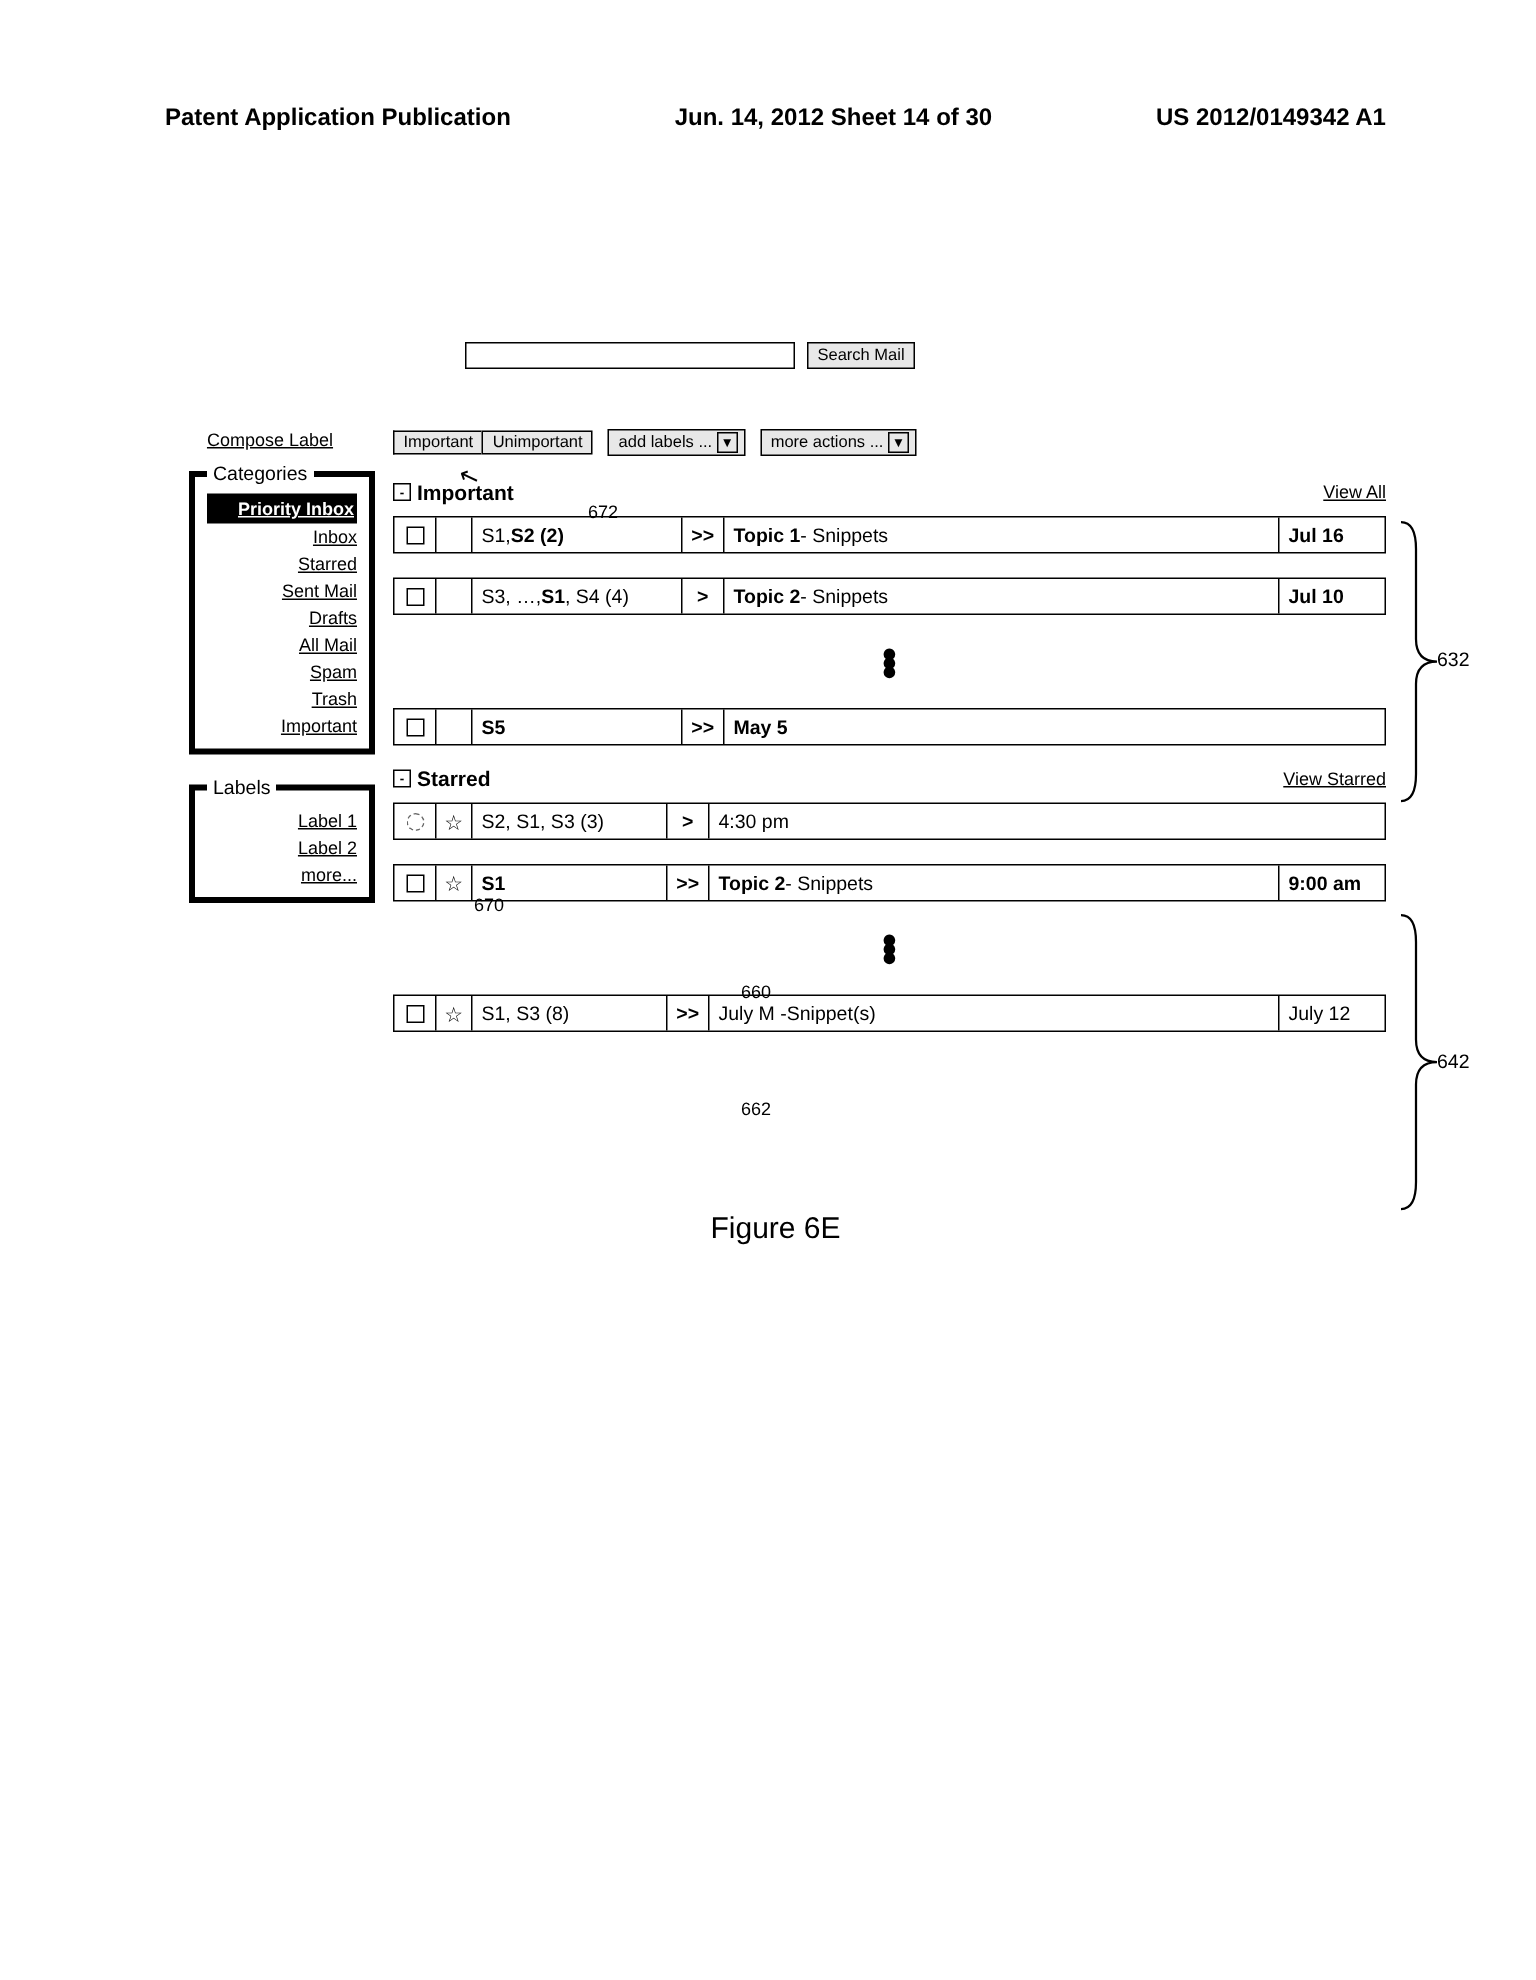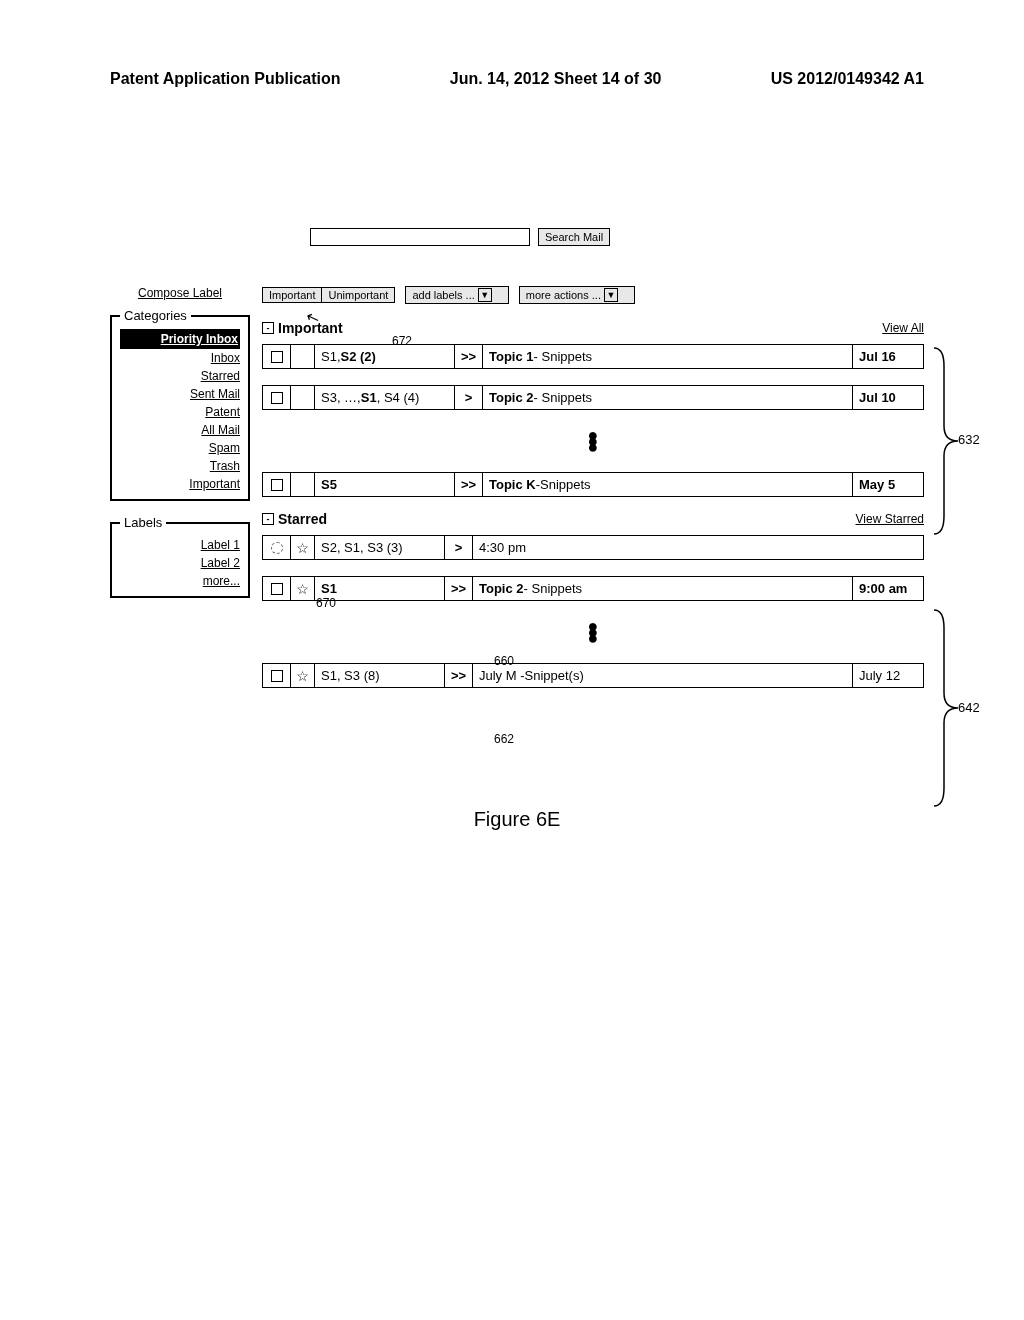--- a/index.html
+++ b/index.html
@@ -46,43 +46,43 @@
     font-size: 11px;
     cursor: pointer;
     display: inline-flex;
     align-items: center;
     gap: 3px;
   }
   .columns { display: flex; gap: 12px; align-items: flex-start; }
   .sidebar { width: 140px; flex: 0 0 140px; }
   .compose { text-decoration: underline; display:block; margin-bottom:8px; text-align:center; }
   fieldset {
-    border: 2px solid #000000;
-    margin: 0 0 14px 0;
+    border: 4px solid #000000;
+    margin: 0 0 14px 16px;
     padding: 6px 8px;
   }
   legend { padding: 0 4px; font-size: 13px; }
   .nav-item {
     text-decoration: underline;
     display: block;
     text-align: right;
     padding: 2px 0;
   }
   .nav-item.priority {
     background: #000;
     color: #fff;
     font-weight: bold;
     padding: 3px 2px;
   }
   .content { flex: 1; position: relative; }
   .action-row { display: flex; gap: 10px; margin-bottom: 16px; align-items: center; }
   .btn-group { display: inline-flex; }
   .btn-group .btn { border-radius: 0; }
   .btn-group .btn:first-child { border-right: none; }
-  .dd-btn { position: relative; padding-right: 16px; justify-content: center; }
+  .dd-btn { position: relative; padding-right: 4px; justify-content: center; }
   .dd-caret {
     width: 14px; height: 14px; border:1px solid #000;
     display:inline-flex; align-items:center; justify-content:center;
     font-size:9px; line-height:1;
   }
   .section-head { display:flex; justify-content:space-between; align-items:center; margin:4px 0 8px 0; }
   .section-head .title { font-weight:bold; font-size:14px; display:flex; align-items:center; gap:4px;}
   .section-head .link { text-decoration: underline; }
   .collapse-box { width:12px; height:12px; border:1px solid #000; display:inline-flex; align-items:center; justify-content:center; font-size:9px; line-height:1; }
   .conv-list { display:flex; flex-direction:column; gap:16px; }
@@ -126,21 +126,21 @@
     <div class="columns">
       <div class="sidebar">
         <a class="compose">Compose Label</a>
 
         <fieldset>
           <legend>Categories</legend>
           <a class="nav-item priority">Priority Inbox</a>
           <a class="nav-item">Inbox</a>
           <a class="nav-item">Starred</a>
           <a class="nav-item">Sent Mail</a>
-          <a class="nav-item">Patent</a>
+          <a class="nav-item">Drafts</a>
           <a class="nav-item">All Mail</a>
           <a class="nav-item">Spam</a>
           <a class="nav-item">Trash</a>
           <a class="nav-item">Important</a>
         </fieldset>
 
         <fieldset>
           <legend>Labels</legend>
           <a class="nav-item">Label 1</a>
           <a class="nav-item">Label 2</a>
@@ -198,21 +198,20 @@
             <div class="vdots">●<br>●<br>●</div>
             <div class="conv-row">
               <div class="col-check">
                 <span class="chk"></span>
               </div>
               <div class="col-mark"></div>
               <div class="col-senders">
                 <b>S5</b>
               </div>
               <div class="col-imp">&gt;&gt;</div>
-              <div class="col-subj"><b>Topic K</b>-Snippets</div>
               <div class="col-date">May 5</div>
             </div>
           </div>
 
         <div class="section-head" style="margin-top:14px;">
           <span class="title">
             <span class="collapse-box">-</span>
             <span>Starred</span>
           </span>
           <a class="link">View Starred</a>

